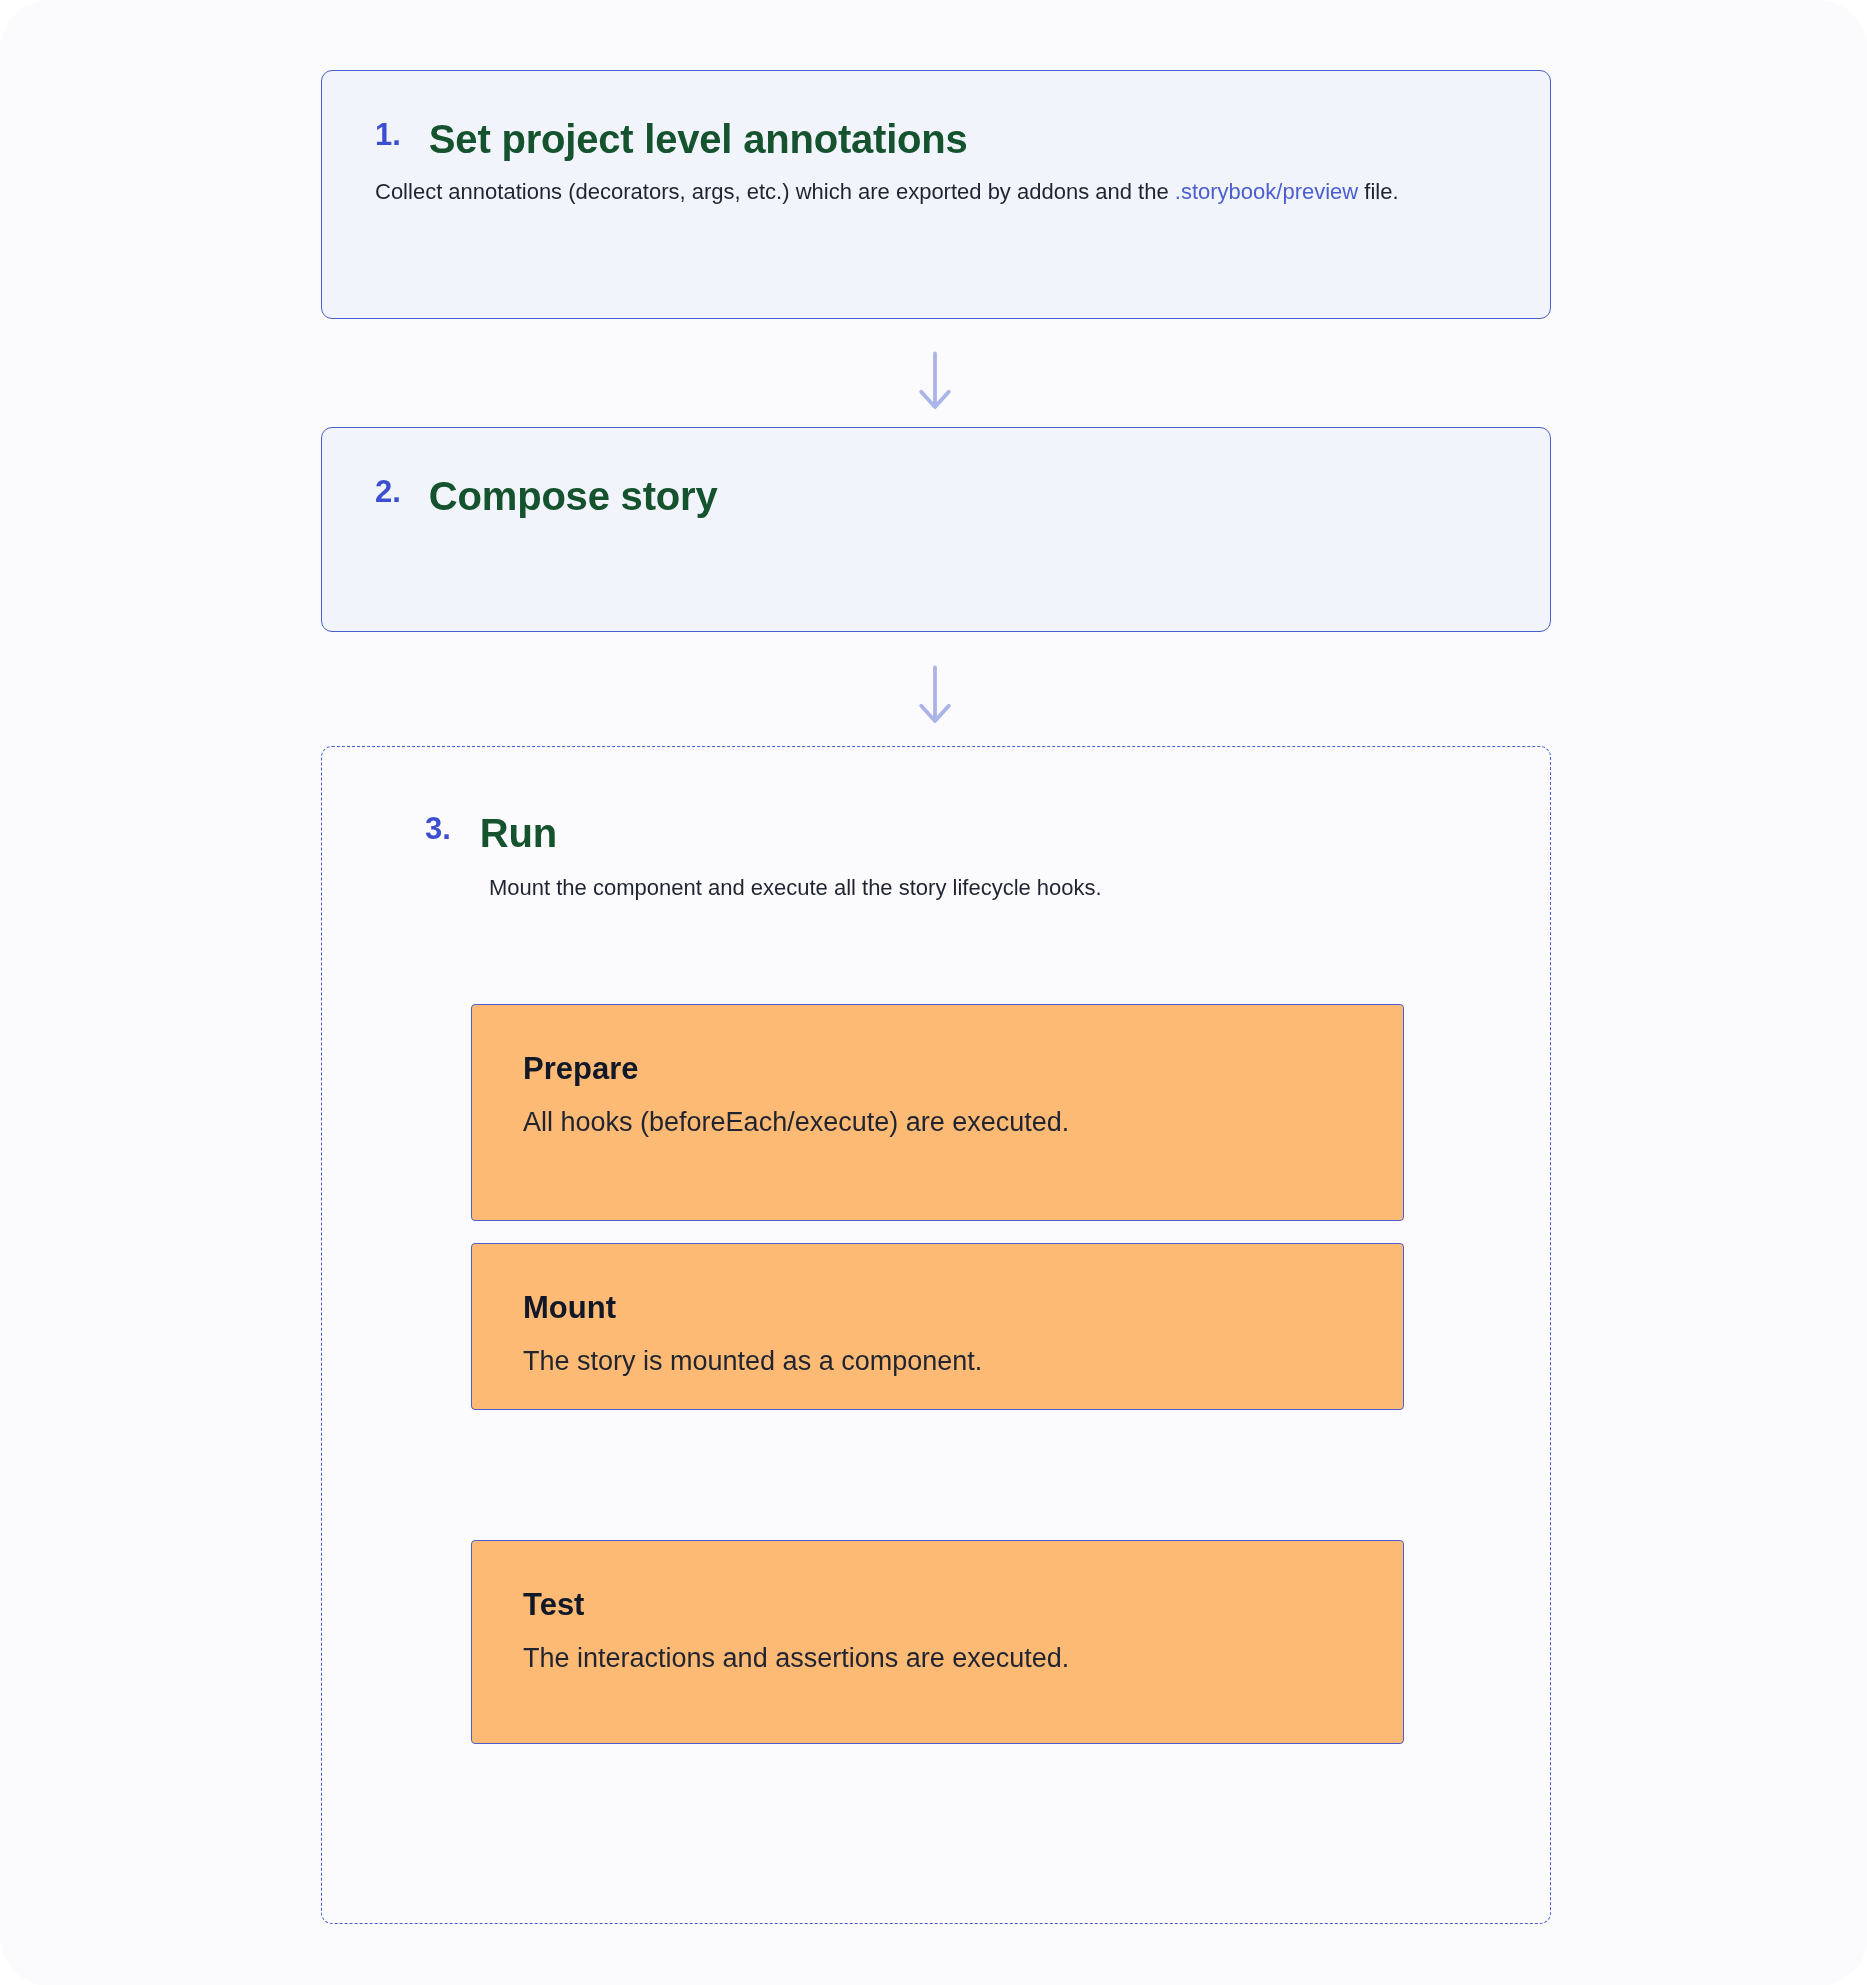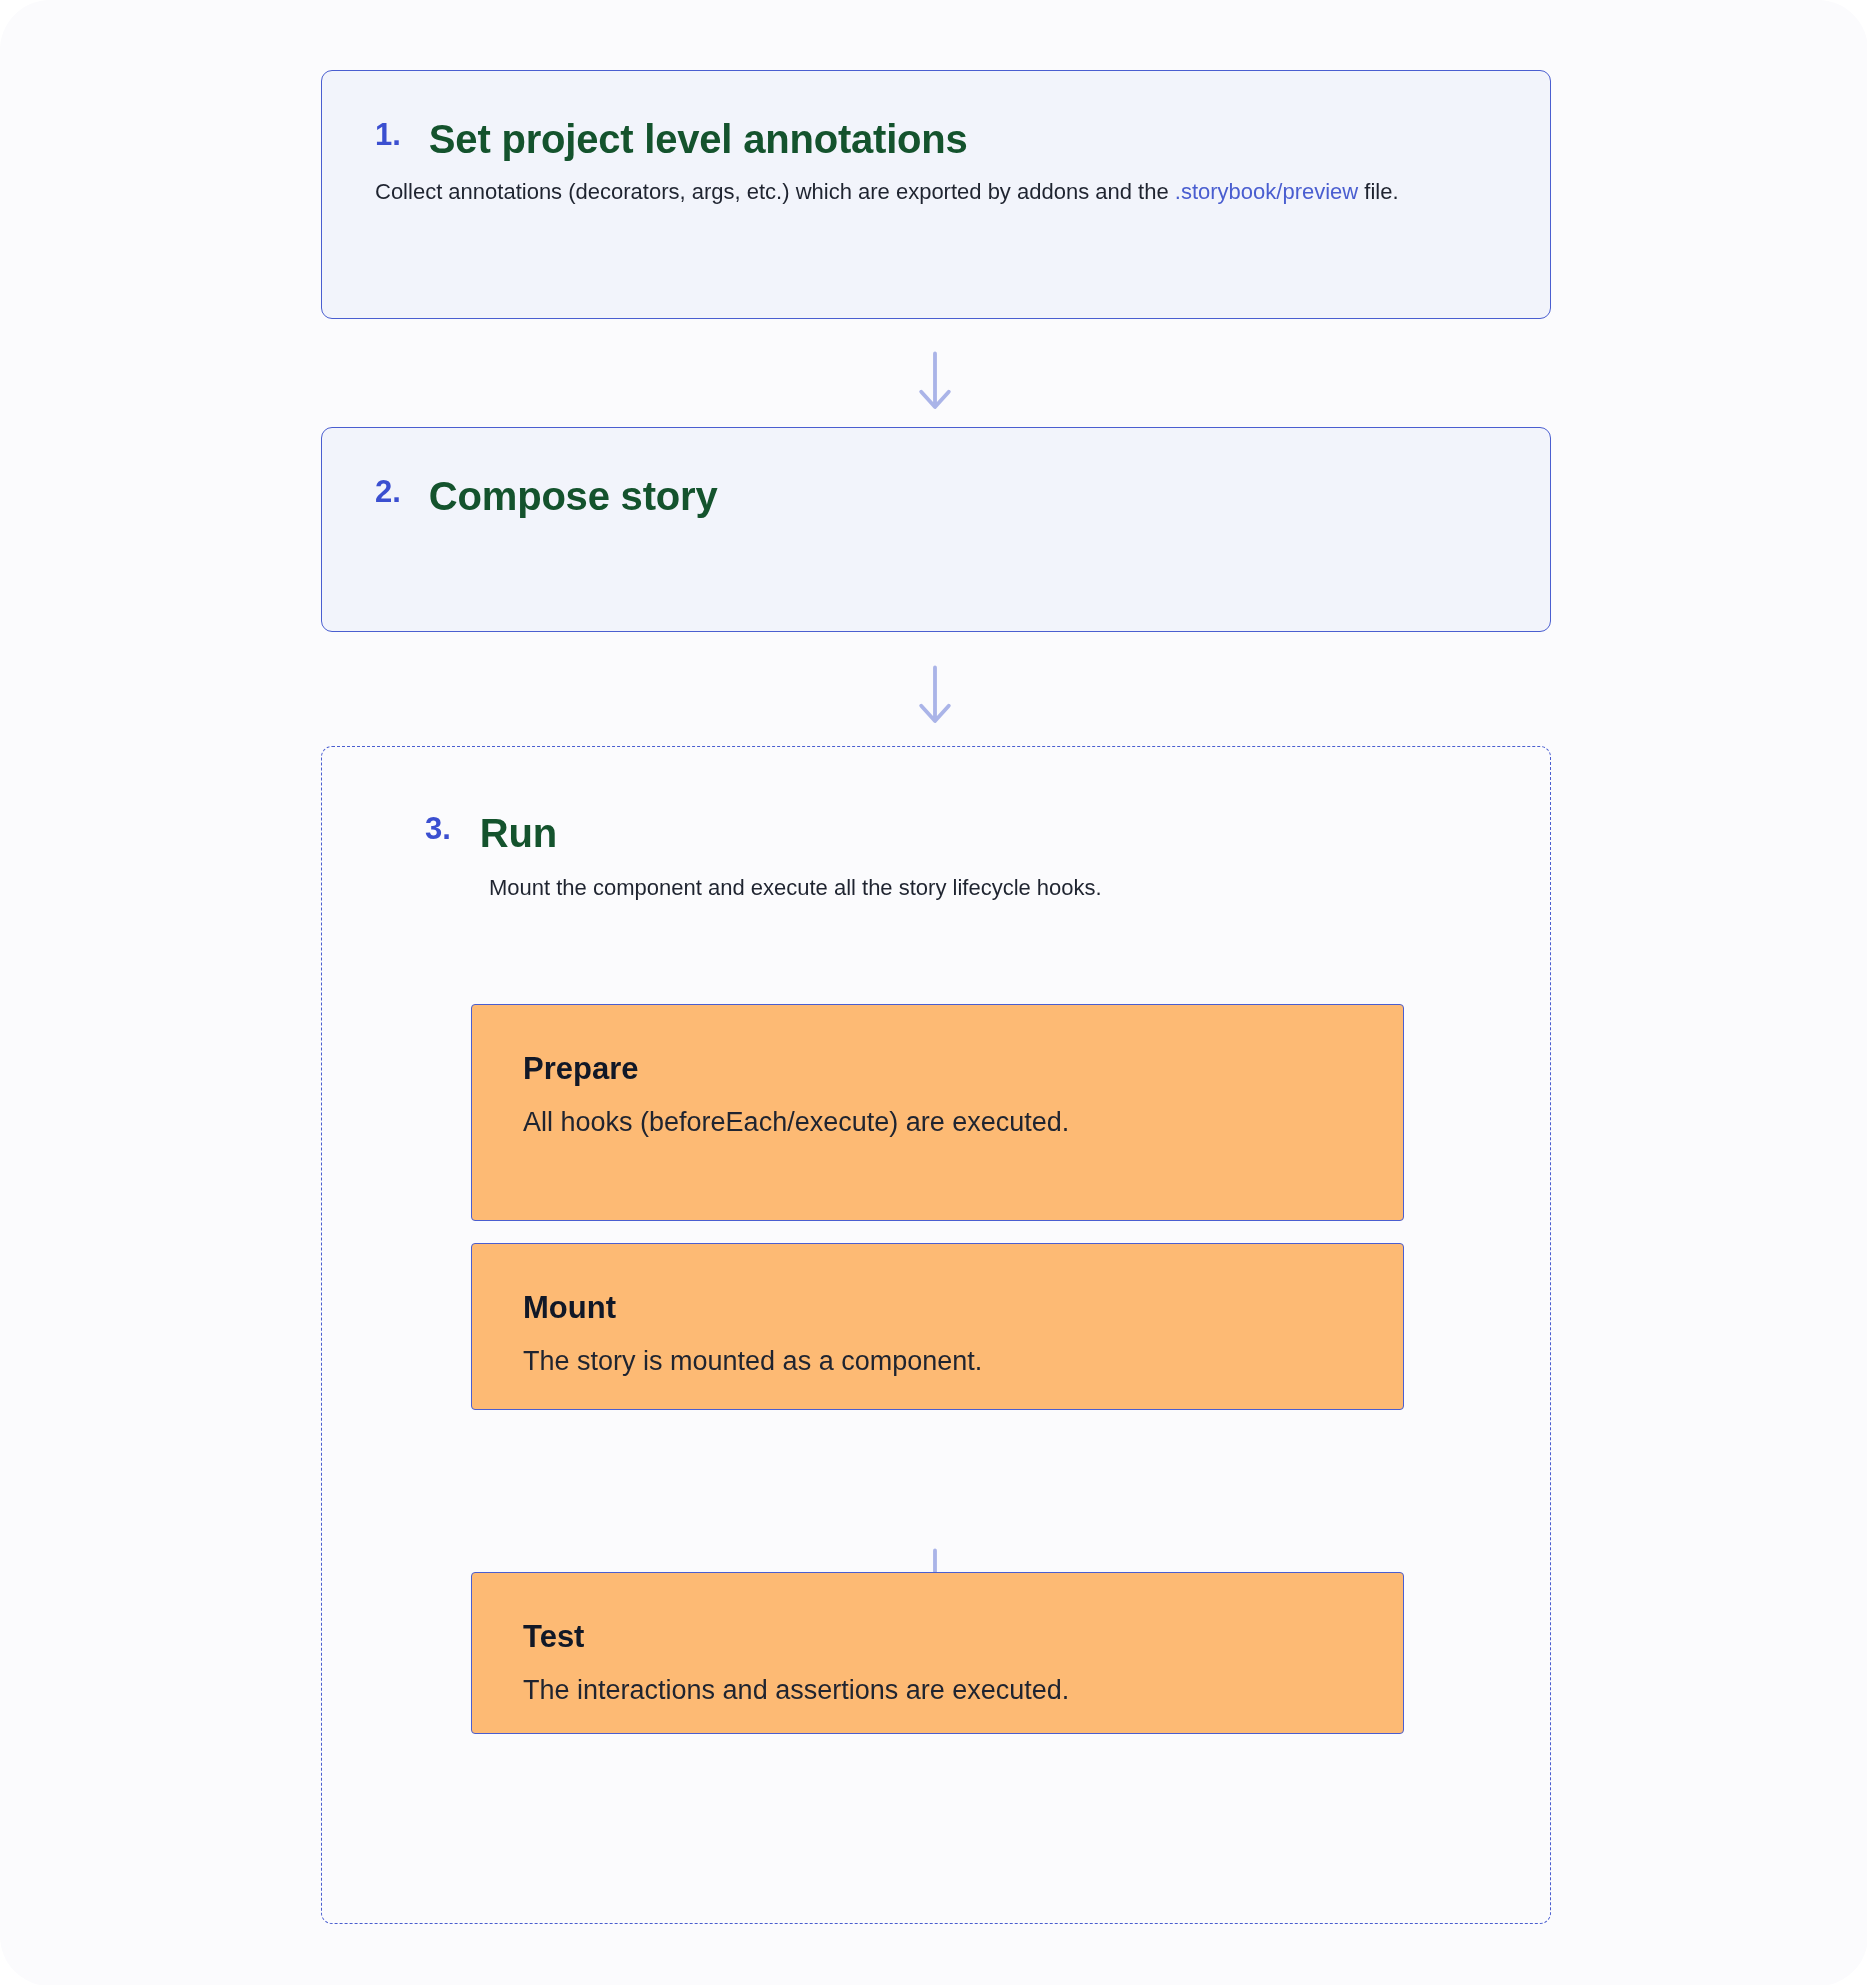--- a/index.html
+++ b/index.html
@@ -134,21 +134,21 @@
     padding: 48px 0 0 51px;
   }
   .sub-desc {
     color: #1f2430;
     font-size: 27px;
     line-height: 1.4;
     padding: 20px 39px 0 51px;
   }
   #subcard-prepare { top: 1004px; height: 217px; }
   #subcard-mount   { top: 1243px; height: 167px; }
-  #subcard-test    { top: 1572px; height: 162px; }
+  #subcard-test    { top: 1540px; height: 204px; }
 
   
   .arrow {
     position: absolute;
     width: 46px;
     height: 62px;
     color: #aab4e8;
   }
   #arrow-1 { left: 912px; top: 350px; }
   #arrow-2 { left: 912px; top: 664px; }

